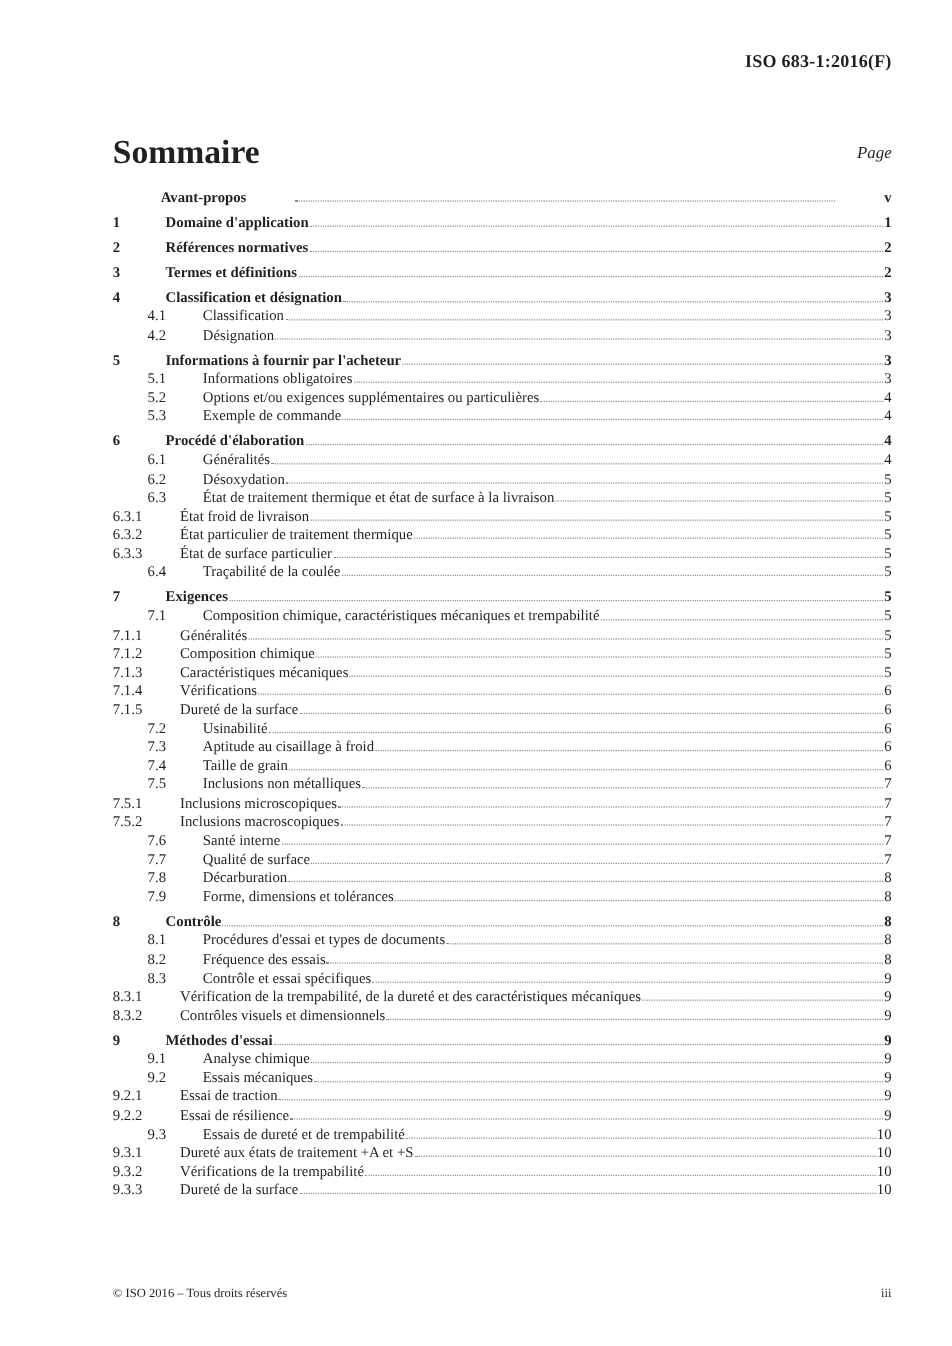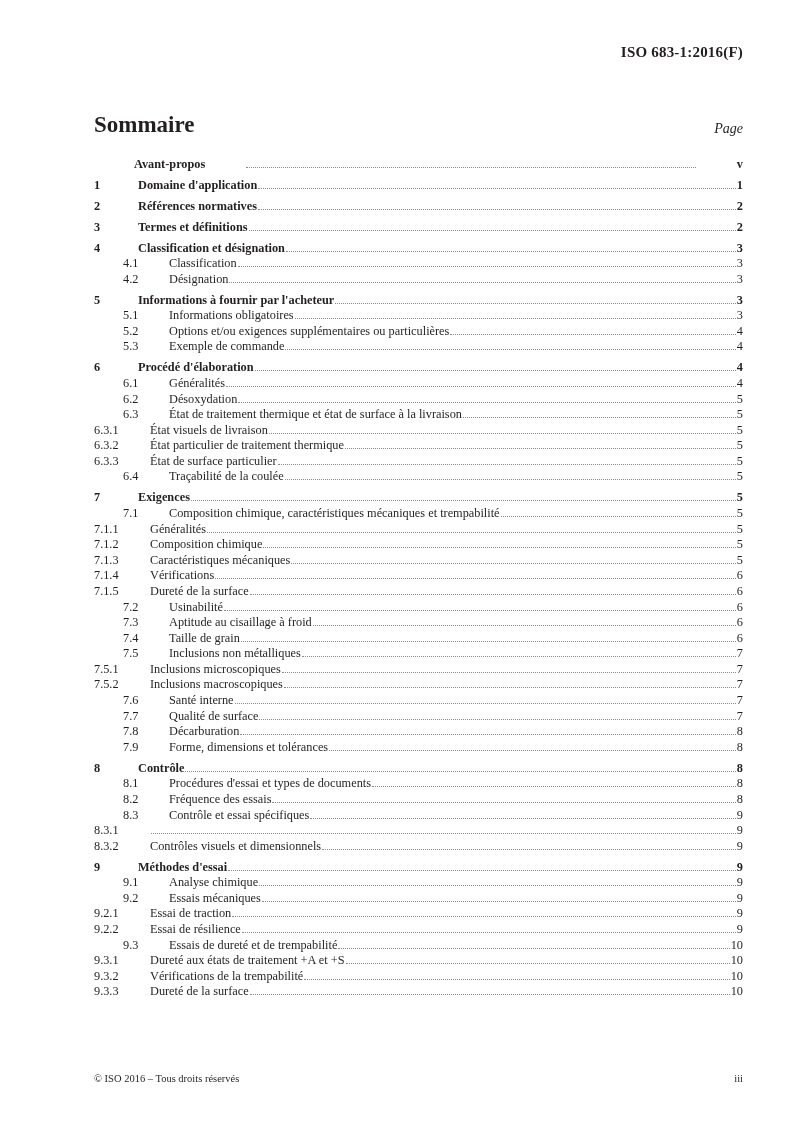--- a/index.html
+++ b/index.html
@@ -1,20 +1,20 @@
 <!DOCTYPE html>
 <html><head>
 <meta charset="utf-8">
 <style>
   html, body { margin: 0; padding: 0; background: #ffffff; }
   body { width: 793px; height: 1122px; position: relative; overflow: hidden;
          font-family: "Liberation Serif", "DejaVu Serif", serif; color: #231f20; }
   .doc-id { position: absolute; top: 44px; right: 50px; font-size: 15px; font-weight: bold;
             letter-spacing: 0.2px; }
-  .title { position: absolute; left: 94px; top: 112px; font-size: 23px; font-weight: bold; }
+  .title { position: absolute; left: 94px; top: 112px; font-size: 28px; font-weight: bold; }
   .page-label { position: absolute; right: 50px; top: 121px; font-size: 14px; font-style: italic; }
   .toc { position: absolute; left: 94px; right: 50px; top: 157px; }
   .row { display: flex; align-items: baseline; font-size: 12.3px; line-height: 15.6px; height: 15.6px; }
   .row.lvl1 { font-weight: bold; margin-top: 5.3px; }
   .row.first { margin-top: 0; gap: 40px; }
   .num { flex: 0 0 auto; }
   .lvl1 .num { width: 44px; }
   .lvl2 .num { width: 46px; margin-left: 29px; }
   .lvl3 .num { width: 56px; }
   .lvl0 .num { width: 0; }
@@ -117,21 +117,21 @@
       <span class="pg">5</span>
     </div>
     <div class="row lvl2">
       <span class="num">6.3</span>
       <span class="label">État de traitement thermique et état de surface à la livraison</span>
       <span class="leader"></span>
       <span class="pg">5</span>
     </div>
     <div class="row lvl3">
       <span class="num">6.3.1</span>
-      <span class="label">État visuels de livraison</span>
+      <span class="label">État froid de livraison</span>
       <span class="leader"></span>
       <span class="pg">5</span>
     </div>
     <div class="row lvl3">
       <span class="num">6.3.2</span>
       <span class="label">État particulier de traitement thermique</span>
       <span class="leader"></span>
       <span class="pg">5</span>
     </div>
     <div class="row lvl3">
@@ -267,20 +267,21 @@
       <span class="pg">8</span>
     </div>
     <div class="row lvl2">
       <span class="num">8.3</span>
       <span class="label">Contrôle et essai spécifiques</span>
       <span class="leader"></span>
       <span class="pg">9</span>
     </div>
     <div class="row lvl3">
       <span class="num">8.3.1</span>
+      <span class="label">Vérification de la trempabilité, de la dureté et des caractéristiques mécaniques</span>
       <span class="leader"></span>
       <span class="pg">9</span>
     </div>
     <div class="row lvl3">
       <span class="num">8.3.2</span>
       <span class="label">Contrôles visuels et dimensionnels</span>
       <span class="leader"></span>
       <span class="pg">9</span>
     </div>
     <div class="row lvl1">

